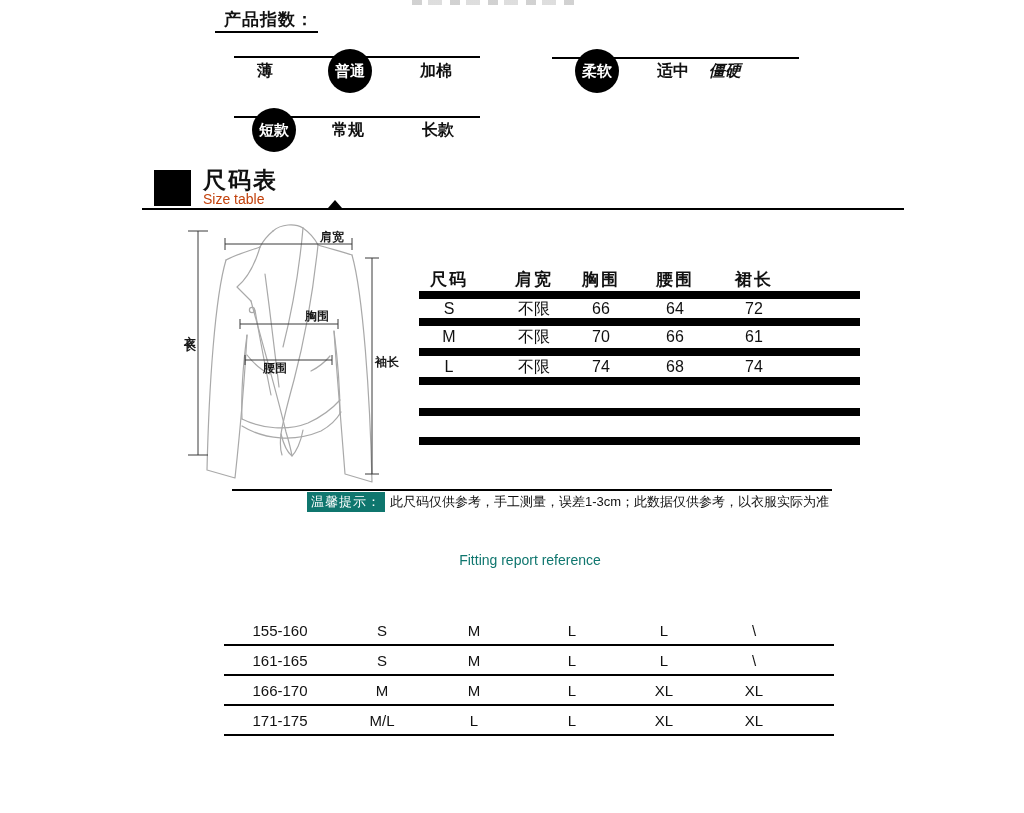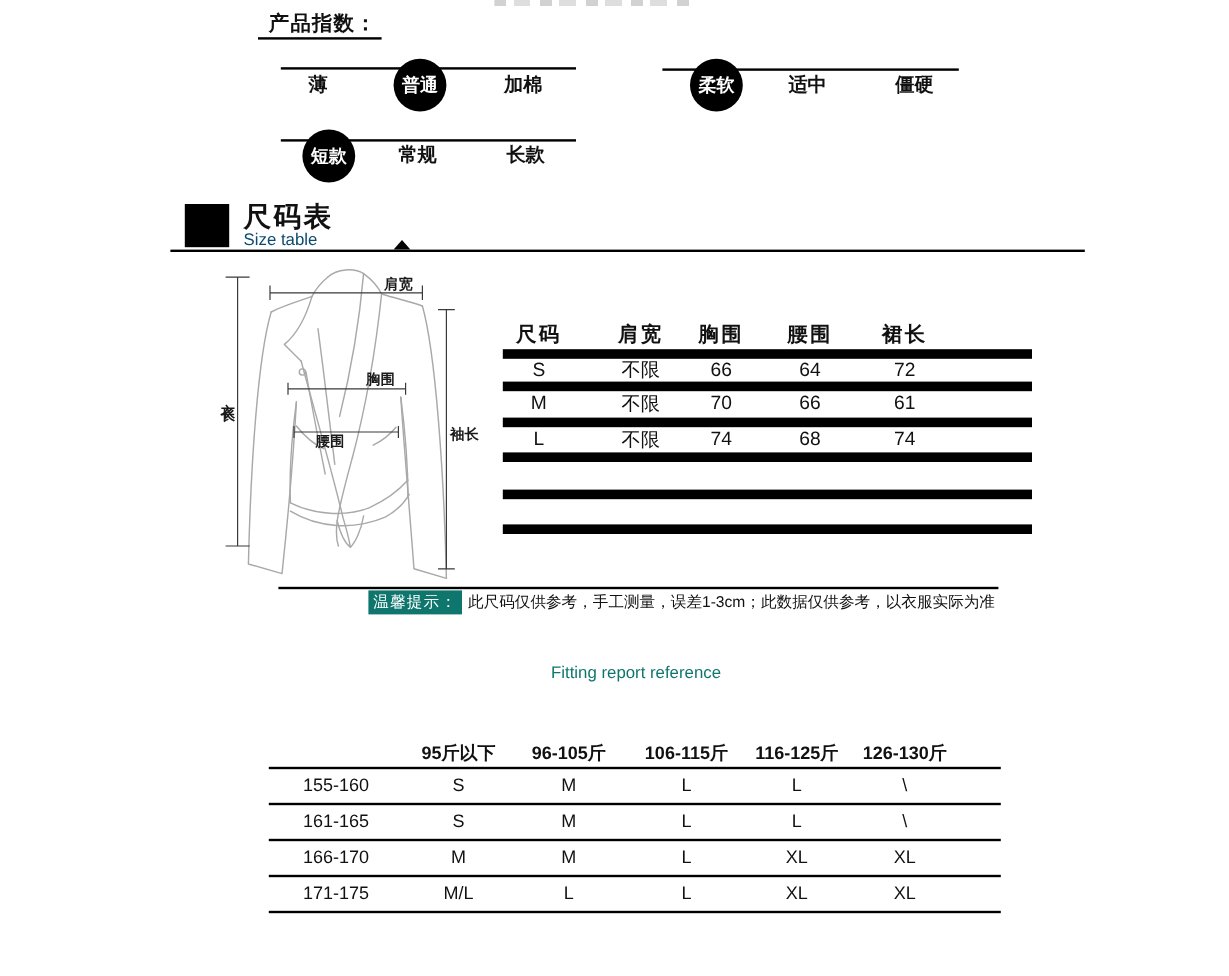--- a/index.html
+++ b/index.html
@@ -16,21 +16,21 @@
   .pi-title { left:222px; top:8px; font-size:17px; font-weight:700; letter-spacing:1px; }
   .pi-underline { left:213px; top:31px; width:103px; height:2px; background:#000; }
   .scale-line { height:2px; background:#000; }
   .opt { position:absolute; transform:translate(-50%,-50%); font-size:16px; font-weight:600; white-space:nowrap; color:#111; }
   .opt.selected { width:44px; height:44px; border-radius:50%; background:#000; color:#fff;
                   display:flex; align-items:center; justify-content:center; font-size:15px; z-index:2; }
 
   
   .sec-square { left:152px; top:170px; width:37px; height:36px; background:#000; }
   .sec-cn { left:201px; top:165px; font-size:23px; font-weight:600; letter-spacing:2px; }
-  .sec-en { left:201px; top:191px; font-size:14px; color:#0c4a6e; }
+  .sec-en { left:201px; top:191px; font-size:14px; color:#c2410c; }
   .sec-line { left:140px; top:208px; width:762px; height:2px; background:#000; }
   .tri-up { left:326px; top:200px; width:0; height:0;
             border-left:7px solid transparent; border-right:7px solid transparent; border-bottom:8px solid #000; }
 
   
   .diagram { left:160px; top:222px; width:250px; height:266px; }
   .vlabel { left:179px; top:326px; writing-mode:vertical-rl; letter-spacing:3px;
             font-size:12px; font-weight:600; color:#1a1a1a; }
 
   
@@ -73,21 +73,21 @@
     <div class="abs scale-line" style="left:232px;top:56px;width:246px;"></div>
     <span class="opt" style="left:263px;top:71px;">薄</span>
     <span class="opt selected" style="left:348px;top:71px;text-align:right;">普通</span>
     <span class="opt" style="left:434px;top:71px;">加棉</span>
   </div>
 
   <div class="abs" style="left:0;top:0;">
     <div class="abs scale-line" style="left:550px;top:57px;width:247px;"></div>
     <span class="opt selected" style="left:595px;top:71px;">柔软</span>
     <span class="opt" style="left:671px;top:71px;">适中</span>
-    <span class="opt" style="left:760px;top:71px;">僵硬</span>
+    <span class="opt" style="left:723px;top:71px;font-style:italic;">僵硬</span>
   </div>
 
   <div class="abs" style="left:0;top:0;">
     <div class="abs scale-line" style="left:232px;top:116px;width:246px;"></div>
     <span class="opt selected" style="left:272px;top:130px;">短款</span>
     <span class="opt" style="left:346px;top:130px;">常规</span>
     <span class="opt" style="left:436px;top:130px;">长款</span>
   </div>
 
   <div class="abs sec-square"></div>
@@ -171,28 +171,20 @@
 
   <div class="abs notice-line"></div>
   <div class="abs notice">
     <span class="notice-badge">温馨提示：</span>
     <span>此尺码仅供参考，手工测量，误差1-3cm；此数据仅供参考，以衣服实际为准</span>
   </div>
 
   <div class="abs fit-en">Fitting report reference</div>
 
   <div class="abs ftable">
-    <div class="ft-row head">
-      <span class="ft-cell f1"></span>
-      <span class="ft-cell f2">95斤以下</span>
-      <span class="ft-cell f3">96-105斤</span>
-      <span class="ft-cell f4">106-115斤</span>
-      <span class="ft-cell f5">116-125斤</span>
-      <span class="ft-cell f6">126-130斤</span>
-    </div>
     <div class="ft-row">
       <span class="ft-cell f1">155-160</span>
       <span class="ft-cell f2">S</span>
       <span class="ft-cell f3">M</span>
       <span class="ft-cell f4">L</span>
       <span class="ft-cell f5">L</span>
       <span class="ft-cell f6">\</span>
     </div>
     <div class="ft-row">
       <span class="ft-cell f1">161-165</span>

